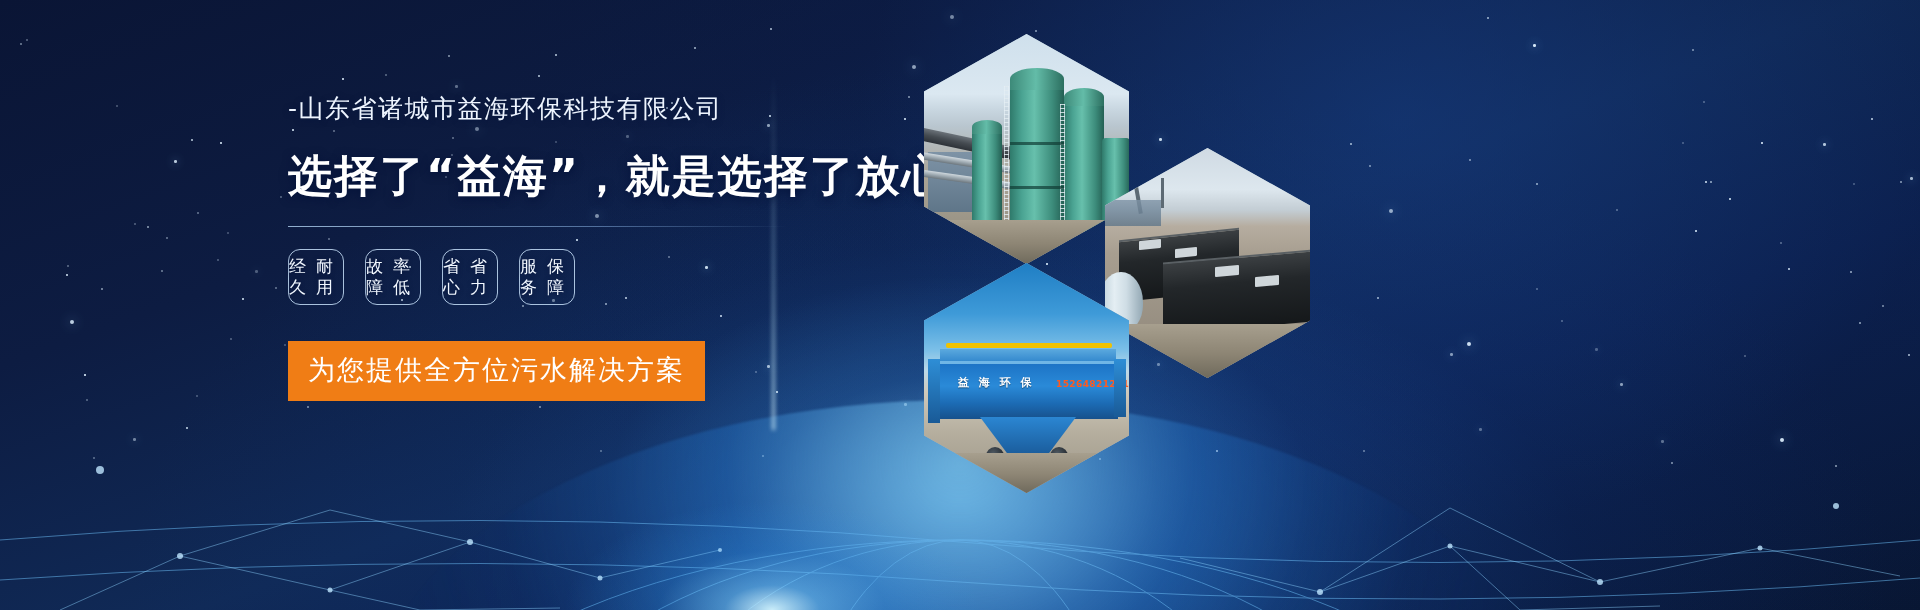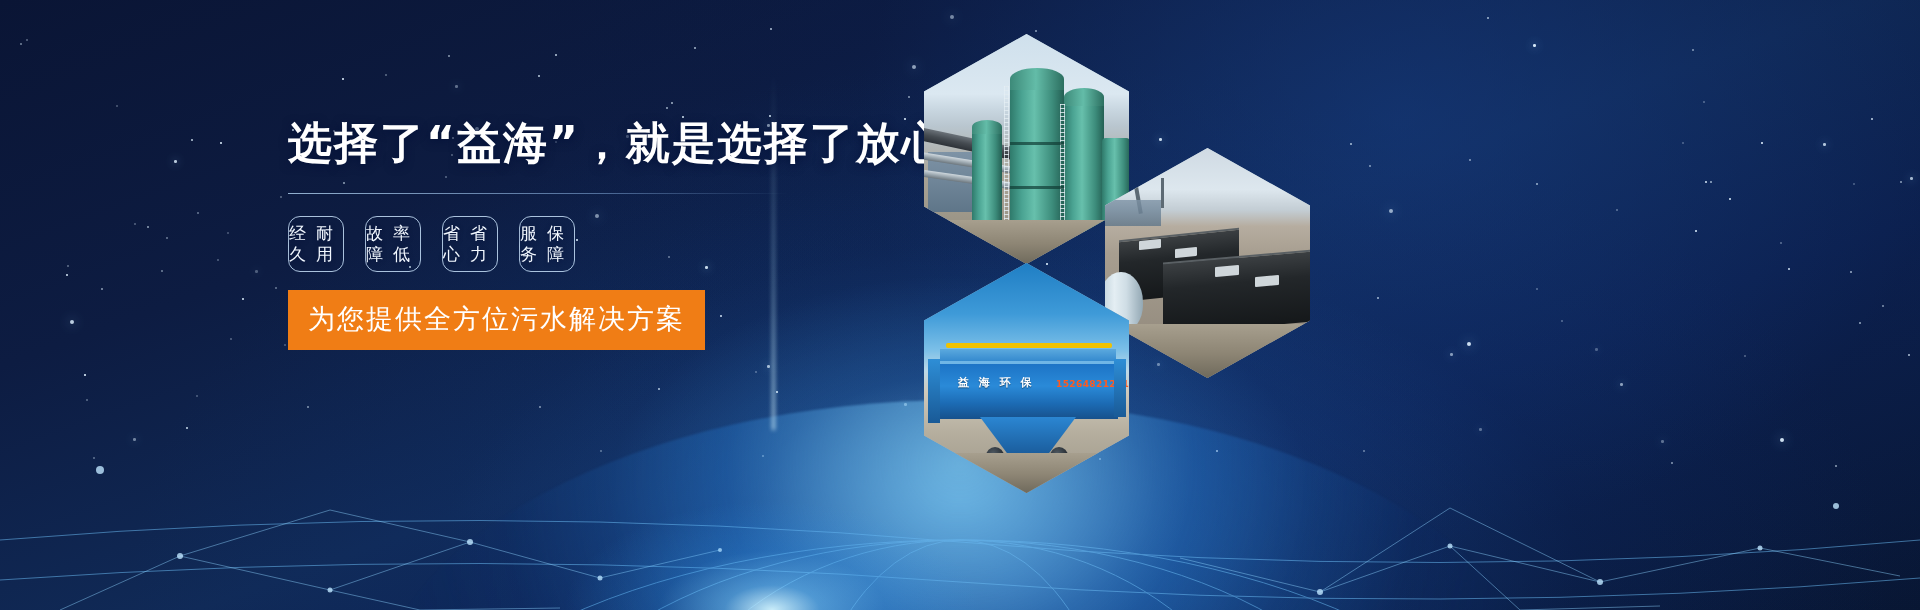--- a/index.html
+++ b/index.html
@@ -88,21 +88,21 @@
     display: flex; 
     align-items: center; justify-content: center;
     color: #f2f8ff;
     font-size: 17px; line-height: 21px;
     letter-spacing: 0.5px;
     font-family: "DejaVu Sans", "Liberation Sans", sans-serif;
     text-shadow: 0 1px 4px rgba(0,15,55,0.7);
   }
 
   .cta {
-    margin-top: 18px;
+    margin-top: 36px;
     display: inline-block;
     background: #f07d15;
     padding: 11px 20px 13px 20px;
     color: #ffffff;
     font-size: 27px;
     letter-spacing: 2px;
     white-space: nowrap;
     font-family: "DejaVu Sans", "Liberation Sans", sans-serif;
   }
 
@@ -418,20 +418,21 @@
         <circle cx="1760" cy="238" r="2.5"></circle>
           <circle cx="100" cy="160" r="4"></circle>
         <circle cx="1836" cy="196" r="3"></circle>
       </g>
     </svg>
     <div class="glow-burst"></div>
   </div>
   <div class="glow-ray"></div>
 
   <div class="left-block">
+    <div class="subtitle">-山东省诸城市益海环保科技有限公司</div>
     <div class="headline">选择了“益海”，就是选择了放心</div>
     <div class="divider"></div>
 
     <div class="badges">
       <div class="badge">
         <span>经久</span>
         <span>耐用</span>
       </div>
       <div class="badge">
         <span>故障</span>

